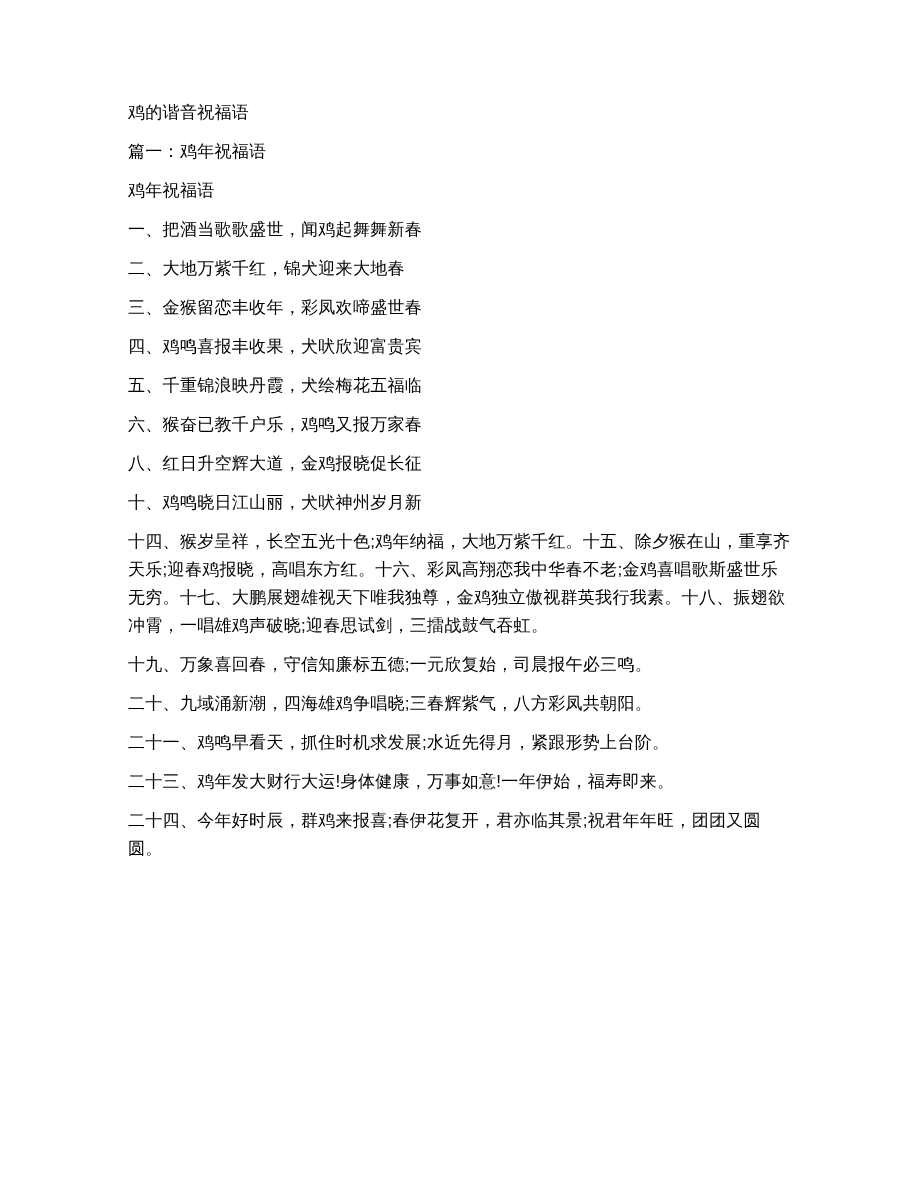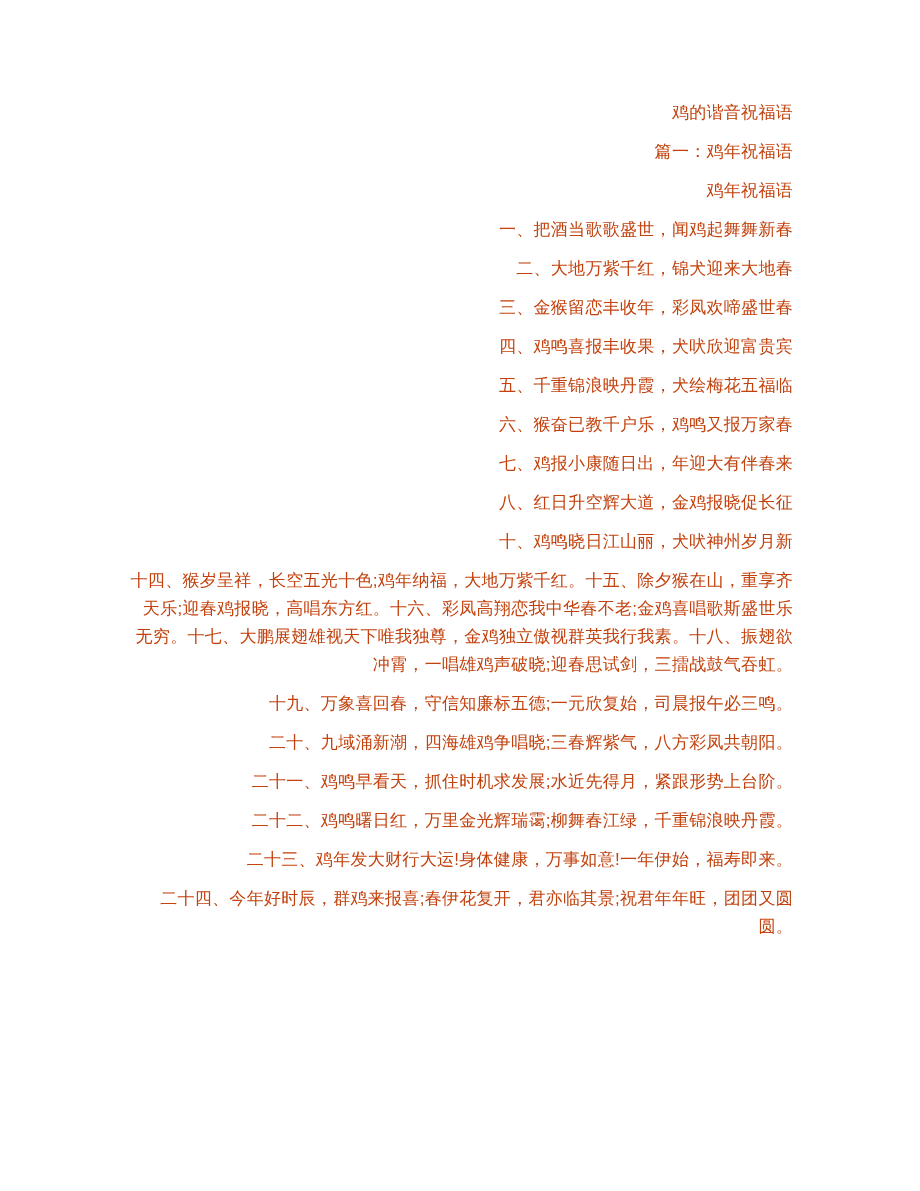--- a/index.html
+++ b/index.html
@@ -17,42 +17,40 @@
     box-sizing: border-box;
     width: 920px;
     height: 1191px;
     padding: 99px 127px 0 128px;
     background: #ffffff;
   }
   .page p {
     margin: 0 0 11px 0;
     font-size: 17px;
     line-height: 28px;
-    color: #c2410c;
+    color: #000000;
     letter-spacing: 0.3px;
-    text-align: right;
+    text-align: left;
     word-break: break-all;
   }
 </style>
 </head>
 <body>
 
 <div class="page">
   <p>鸡的谐音祝福语</p>
   <p>篇一：鸡年祝福语</p>
   <p>鸡年祝福语</p>
   <p>一、把酒当歌歌盛世，闻鸡起舞舞新春</p>
   <p>二、大地万紫千红，锦犬迎来大地春</p>
   <p>三、金猴留恋丰收年，彩凤欢啼盛世春</p>
   <p>四、鸡鸣喜报丰收果，犬吠欣迎富贵宾</p>
   <p>五、千重锦浪映丹霞，犬绘梅花五福临</p>
   <p>六、猴奋已教千户乐，鸡鸣又报万家春</p>
-  <p>七、鸡报小康随日出，年迎大有伴春来</p>
   <p>八、红日升空辉大道，金鸡报晓促长征</p>
   <p>十、鸡鸣晓日江山丽，犬吠神州岁月新</p>
   <p>十四、猴岁呈祥，长空五光十色;鸡年纳福，大地万紫千红。十五、除夕猴在山，重享齐天乐;迎春鸡报晓，高唱东方红。十六、彩凤高翔恋我中华春不老;金鸡喜唱歌斯盛世乐无穷。十七、大鹏展翅雄视天下唯我独尊，金鸡独立傲视群英我行我素。十八、振翅欲冲霄，一唱雄鸡声破晓;迎春思试剑，三擂战鼓气吞虹。</p>
   <p>十九、万象喜回春，守信知廉标五德;一元欣复始，司晨报午必三鸣。</p>
   <p>二十、九域涌新潮，四海雄鸡争唱晓;三春辉紫气，八方彩凤共朝阳。</p>
   <p>二十一、鸡鸣早看天，抓住时机求发展;水近先得月，紧跟形势上台阶。</p>
-  <p>二十二、鸡鸣曙日红，万里金光辉瑞霭;柳舞春江绿，千重锦浪映丹霞。</p>
   <p>二十三、鸡年发大财行大运!身体健康，万事如意!一年伊始，福寿即来。</p>
   <p>二十四、今年好时辰，群鸡来报喜;春伊花复开，君亦临其景;祝君年年旺，团团又圆圆。</p>
 </div>
 
 </body></html>

